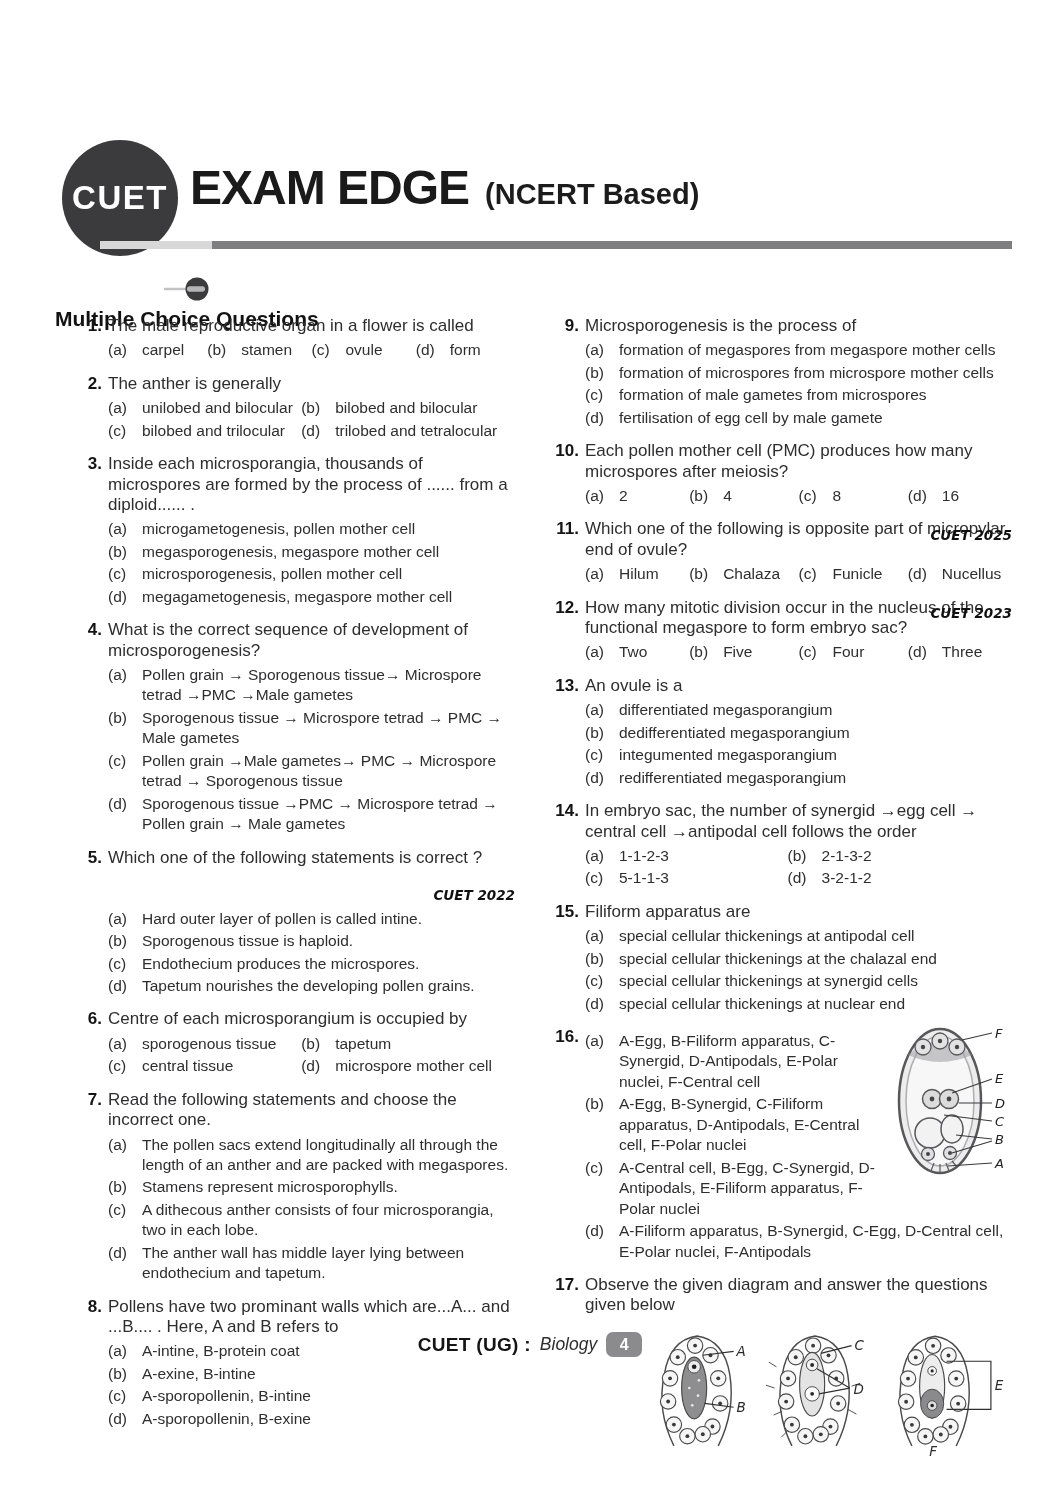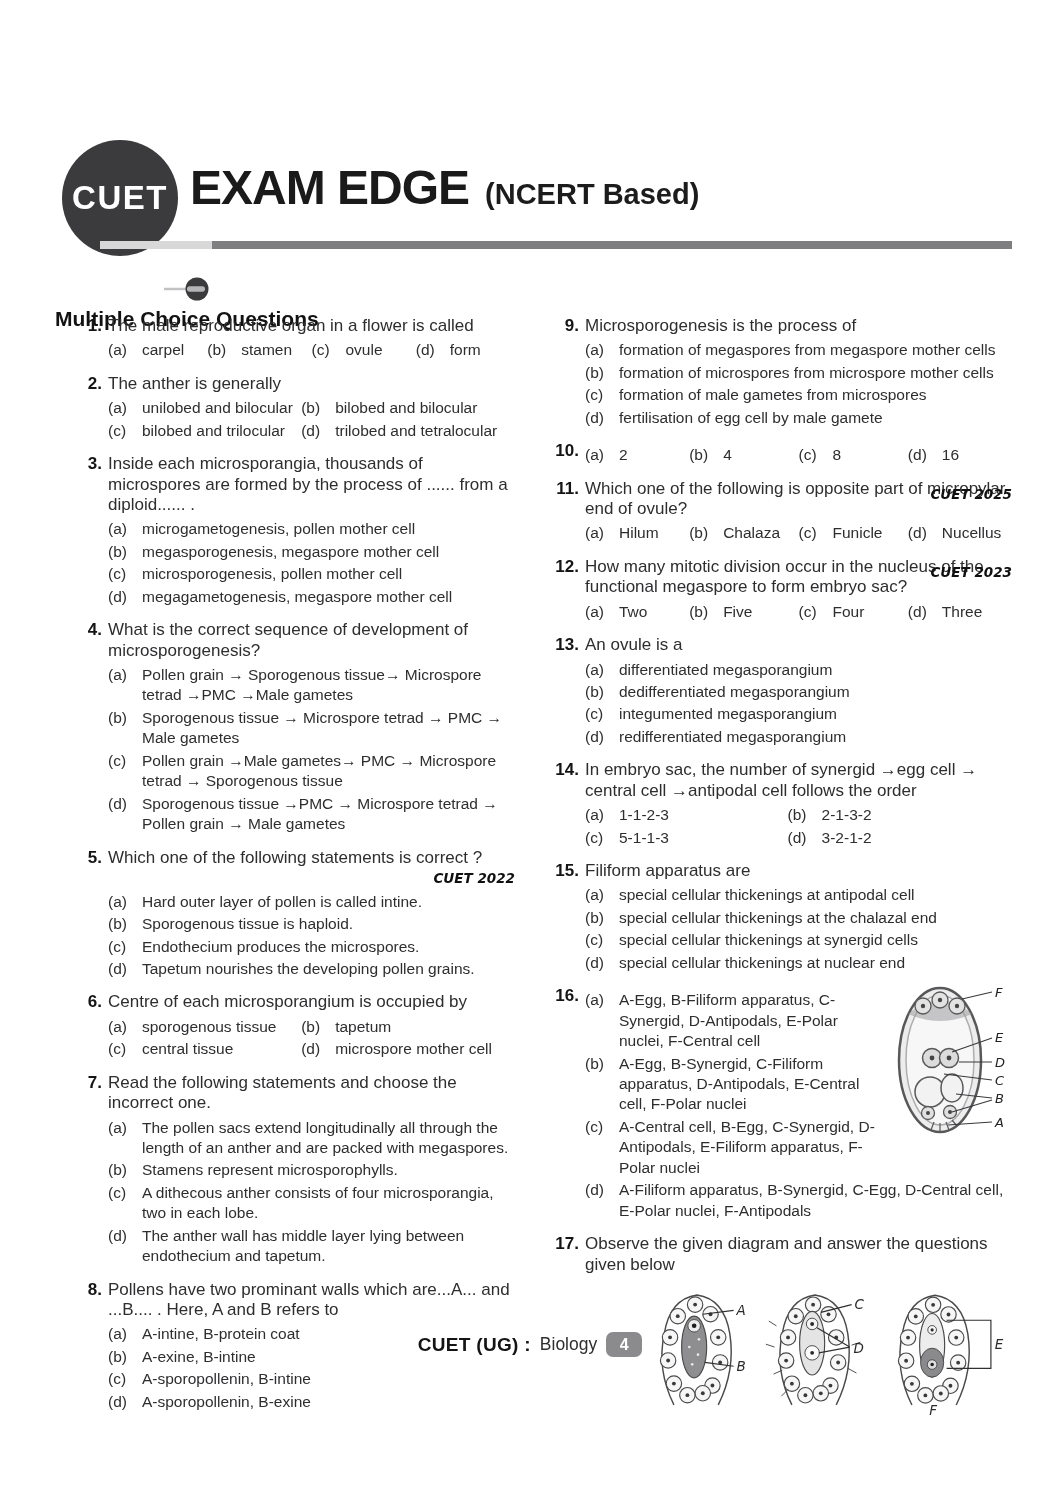--- a/index.html
+++ b/index.html
@@ -24,33 +24,33 @@
   .columns{position:absolute;left:78px;top:316px;width:934px;display:flex;gap:40px;}
   .col{display:flex;flex-direction:column;}
   .col-left{width:437px;}
   .col-right{width:457px;}
   .question{position:relative;padding-left:30px;margin-bottom:11px;font-size:17px;line-height:1.2;}
   .q-num{position:absolute;left:0;top:0;width:24px;text-align:right;font-weight:700;color:#141414;}
   .q-body{position:relative;}
   .q-text{color:#2e2e30;}
   .q-tag{font-style:italic;font-weight:700;font-size:13.5px;color:#101010;font-family:"DejaVu Sans","Liberation Sans",sans-serif;}
   .q-tag-inline{position:absolute;right:0;bottom:17px;}
-  .q-tag-row{text-align:right;margin-top:1px;line-height:1.1;}
+  .q-tag-row{text-align:right;margin-top:18px;line-height:1.1;}
   .opts{margin-top:4px;font-size:15.5px;line-height:1.32;}
   .opts-row4{display:grid;grid-template-columns:1fr 1.05fr 1.05fr 1fr;}
   .opts-grid2{display:grid;grid-template-columns:1fr 1.13fr;column-gap:4px;}
   .opt{position:relative;padding-left:34px;margin-bottom:2px;}
   .opt-lbl{position:absolute;left:0;top:0;}
   
   .diagram-float{float:right;width:120px;margin:-4px 0 4px 10px;}
   .diagram-row{margin:10px 0 2px 60px;display:flex;align-items:flex-start;gap:12px;}
   
   .footer{position:absolute;top:1332px;left:0;width:100%;display:flex;justify-content:center;align-items:center;gap:9px;}
   .footer-brand{font-weight:800;font-size:19px;color:#141414;letter-spacing:.3px;}
-  .footer-subject{font-size:17.5px;color:#2e2e30;}
+  .footer-subject{font-size:17.5px;color:#2e2e30;font-style:italic;}
   .page-badge{display:inline-flex;align-items:center;justify-content:center;min-width:22px;height:25px;
     border-radius:7px;background:#8b8b8d;color:#fff;font-weight:700;font-size:16px;padding:0 7px;}
 </style>
 </head>
 <body>
 
 <div class="logo-circle">
   <span class="logo-text">CUET</span>
 </div>
 <div class="title-row">
@@ -159,20 +159,21 @@
         <div class="q-body"><span class="q-text">Microsporogenesis is the process of</span></div>
         <div class="opts opts-stack">
           <div class="opt"><span class="opt-lbl">(a)</span><span class="opt-text">formation of megaspores from megaspore mother cells</span></div>
           <div class="opt"><span class="opt-lbl">(b)</span><span class="opt-text">formation of microspores from microspore mother cells</span></div>
           <div class="opt"><span class="opt-lbl">(c)</span><span class="opt-text">formation of male gametes from microspores</span></div>
           <div class="opt"><span class="opt-lbl">(d)</span><span class="opt-text">fertilisation of egg cell by male gamete</span></div>
         </div>
       </div>
       <div class="question">
         <span class="q-num">10.</span>
+        <div class="q-body"><span class="q-text">Each pollen mother cell (PMC) produces how many microspores after meiosis?</span></div>
         <div class="opts opts-row4">
           <div class="opt"><span class="opt-lbl">(a)</span><span class="opt-text">2</span></div>
           <div class="opt"><span class="opt-lbl">(b)</span><span class="opt-text">4</span></div>
           <div class="opt"><span class="opt-lbl">(c)</span><span class="opt-text">8</span></div>
           <div class="opt"><span class="opt-lbl">(d)</span><span class="opt-text">16</span></div>
         </div>
       </div>
       <div class="question">
         <span class="q-num">11.</span>
         <div class="q-body"><span class="q-text">Which one of the following is opposite part of micropylar end of ovule?</span><span class="q-tag q-tag-inline">CUET 2025</span></div>

